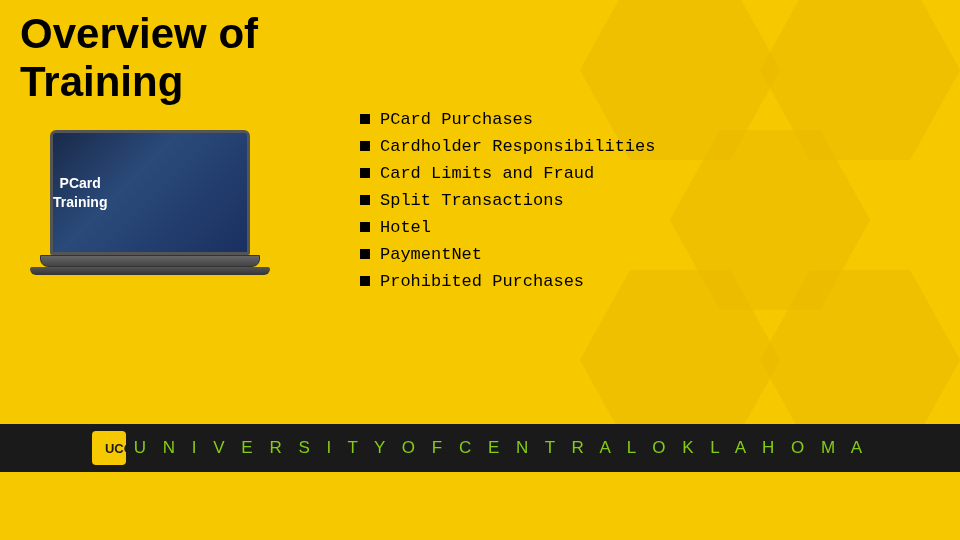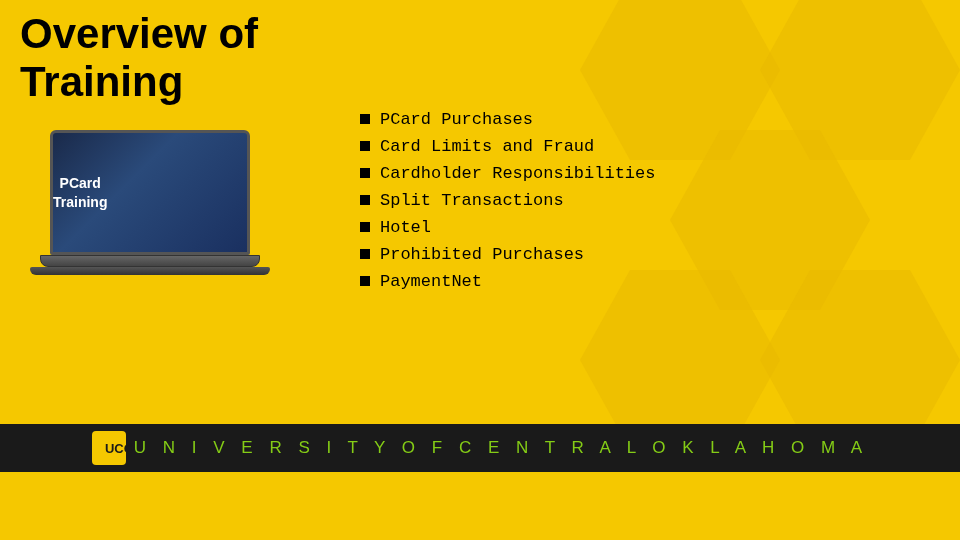--- a/index.html
+++ b/index.html
@@ -226,41 +226,41 @@
     </div>
   </div>
 
   <ul class="bullet-list">
   <li>
         <span class="bullet-square"></span>
         <span>PCard Purchases</span>
       </li>
       <li>
         <span class="bullet-square"></span>
+        <span>Cardholder Responsibilities</span>
+      </li>
+      <li>
+        <span class="bullet-square"></span>
         <span>Card Limits and Fraud</span>
       </li>
       <li>
         <span class="bullet-square"></span>
-        <span>Cardholder Responsibilities</span>
-      </li>
-      <li>
-        <span class="bullet-square"></span>
         <span>Split Transactions</span>
       </li>
       <li>
         <span class="bullet-square"></span>
         <span>Hotel</span>
       </li>
       <li>
         <span class="bullet-square"></span>
+        <span>PaymentNet</span>
+      </li>
+      <li>
+        <span class="bullet-square"></span>
         <span>Prohibited Purchases</span>
-      </li>
-      <li>
-        <span class="bullet-square"></span>
-        <span>PaymentNet</span>
       </li>
     </ul>
 
   <div class="footer">
     <div class="footer-logo">
       <span>UCO</span>
     </div>
     <div class="footer-text">U N I V E R S I T Y   O F   C E N T R A L   O K L A H O M A</div>
   </div>
 

